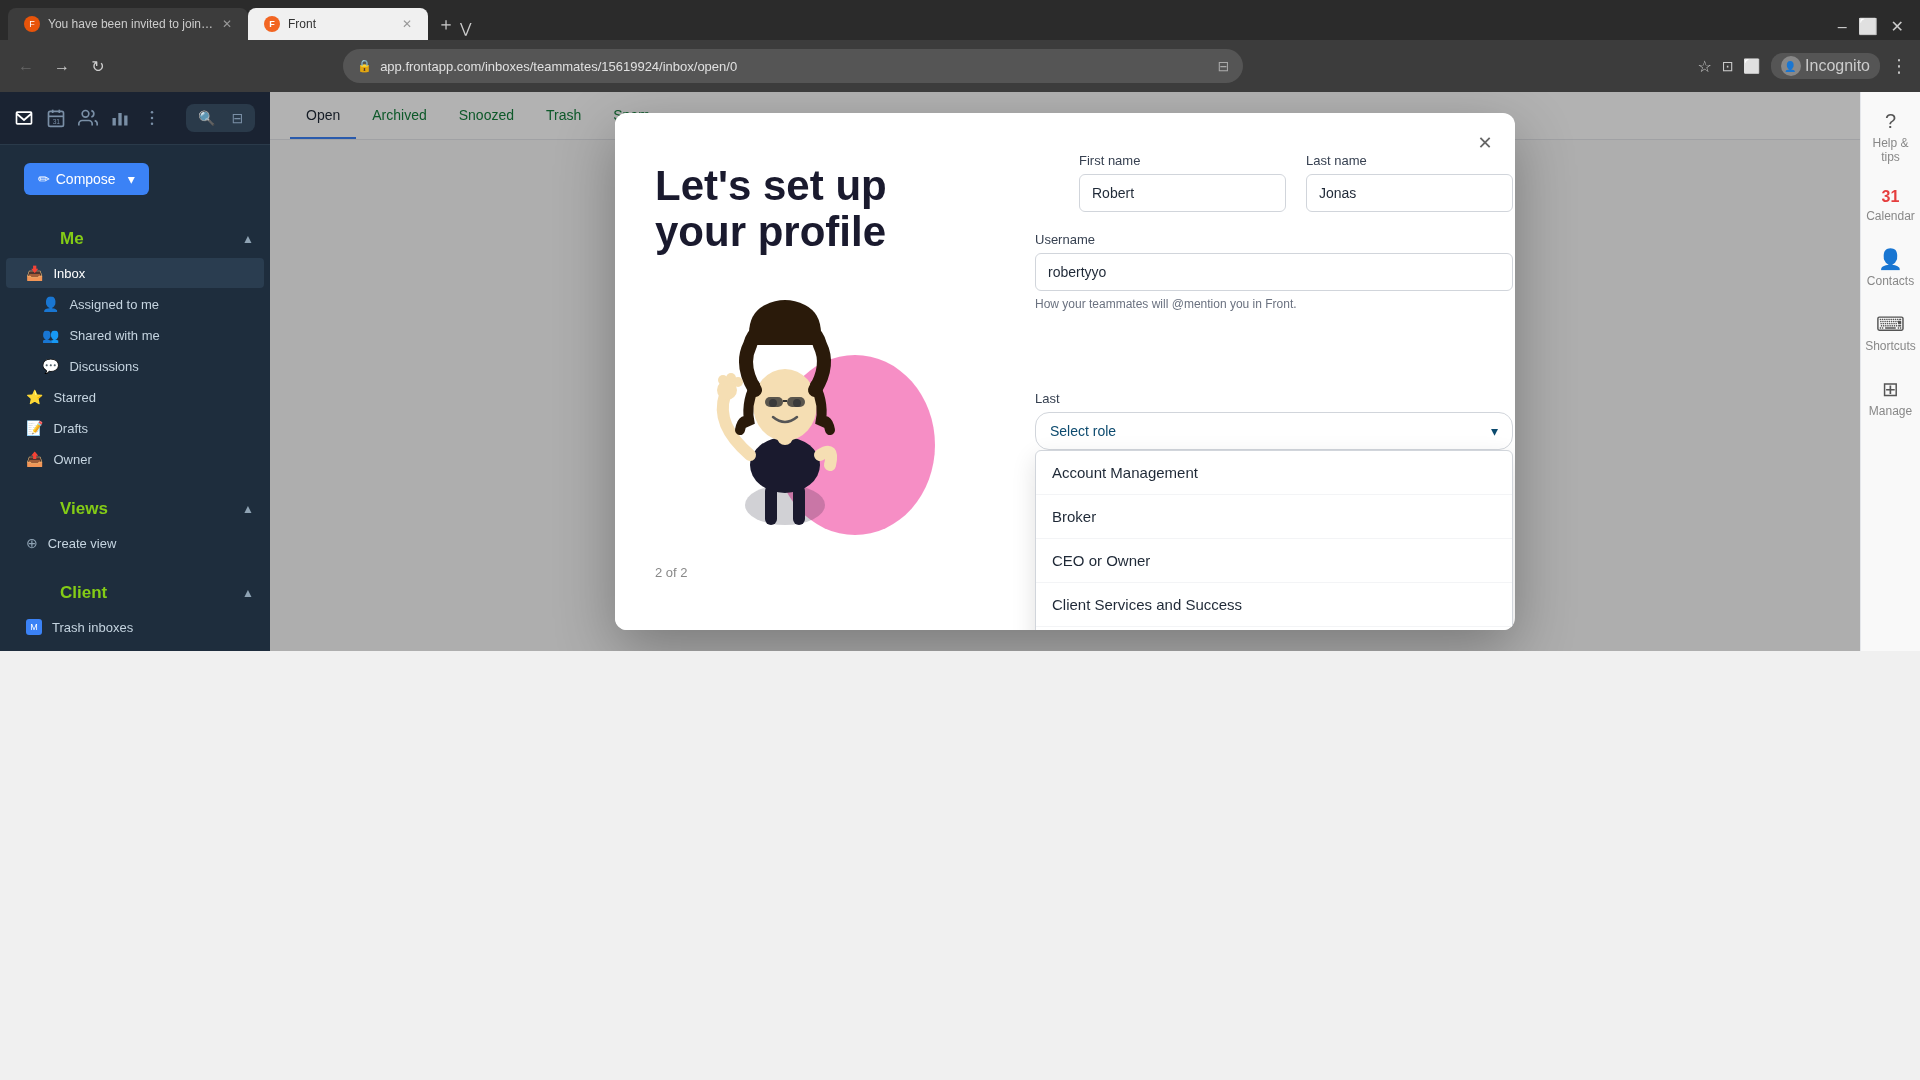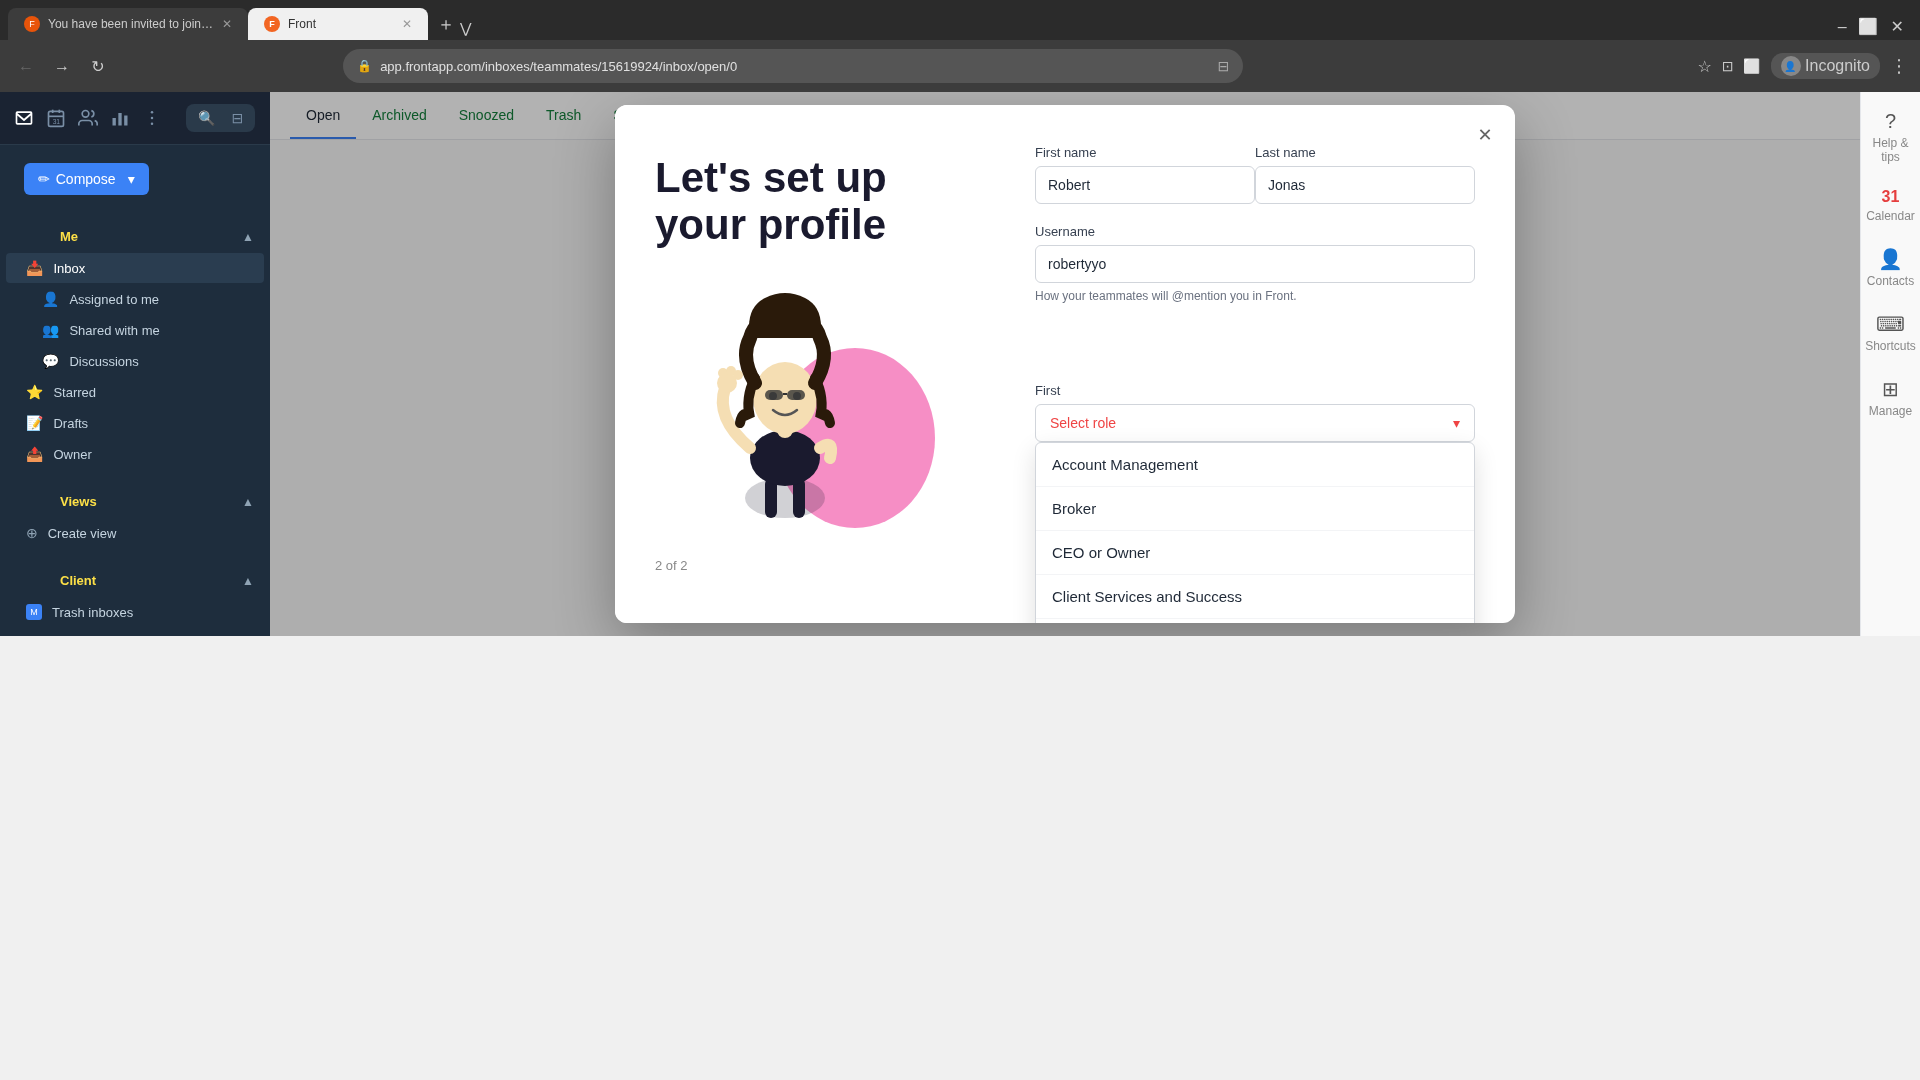--- a/index.html
+++ b/index.html
@@ -35,21 +35,21 @@
     .compose-btn { background: #3b82f6; color: white; border: none; border-radius: 6px; padding: 8px 14px; font-size: 14px; font-weight: 500; cursor: pointer; display: flex; align-items: center; gap: 6px; margin: 8px 12px; }
     .user-avatar { width: 32px; height: 32px; border-radius: 50%; background: #3b82f6; display: flex; align-items: center; justify-content: center; font-size: 13px; color: white; font-weight: 600; cursor: pointer; }
 
     
     .app-wrapper { display: flex; flex: 1; overflow: hidden; }
 
     
     .left-nav { width: 270px; background: #1e2d3d; display: flex; flex-direction: column; flex-shrink: 0; }
     .left-nav-section { padding: 8px 0; }
     .section-header { padding: 8px 16px; display: flex; align-items: center; justify-content: space-between; }
-    .section-title { color: #fde047; font-size: 13px; font-weight: 600; padding-left: 44px; }
+    .section-title { color: #84cc16; font-size: 17px; font-weight: 600; padding-left: 44px; }
     .section-toggle { color: #8fa3b4; font-size: 12px; cursor: pointer; }
     .nav-item { display: flex; align-items: center; gap: 10px; padding: 7px 16px 7px 20px; cursor: pointer; color: #c5d4e0; font-size: 14px; border-radius: 4px; margin: 1px 6px; }
     .nav-item.active { background: #2a3d50; color: white; }
     .nav-item.indent { padding-left: 36px; }
     .nav-item-icon { font-size: 14px; color: #8fa3b4; flex-shrink: 0; }
     .nav-item-label { font-size: 13px; }
     .content-tabs { display: flex; align-items: center; padding: 0 20px; border-bottom: 1px solid #e5e7eb; background: #fff; height: 48px; }
     .content-tab { padding: 14px 16px; font-size: 14px; color: #15803d; cursor: pointer; border-bottom: 2px solid transparent; margin-bottom: -1px; }
     .content-tab.active { color: #1f2937; border-bottom-color: #3b82f6; font-weight: 500; }
 
@@ -62,28 +62,28 @@
     
     .modal-overlay { position: absolute; top: 0; left: 0; right: 0; bottom: 0; background: rgba(0,0,0,0.3); z-index: 100; display: flex; align-items: center; justify-content: center; }
     .modal { background: white; border-radius: 12px; width: 900px; min-height: 500px; display: flex; overflow: hidden; box-shadow: 0 20px 60px rgba(0,0,0,0.3); position: relative; }
     .modal-left { flex: 0 0 380px; background: #fff; padding: 50px 40px; display: flex; flex-direction: column; }
     .modal-title { font-size: 42px; font-weight: 700; color: #1a1a2e; line-height: 1.1; margin-bottom: 30px; }
     .modal-illustration { flex: 1; display: flex; align-items: flex-end; justify-content: center; overflow: hidden; }
     .modal-page-indicator { font-size: 13px; color: #888; margin-top: 20px; }
     .modal-right { flex: 1; padding: 40px; display: flex; flex-direction: column; gap: 20px; }
     .modal-close { position: absolute; top: 16px; right: 16px; width: 28px; height: 28px; display: flex; align-items: center; justify-content: center; color: #666; font-size: 18px; cursor: pointer; border-radius: 4px; }
 
-    .form-row { display: flex; gap: 0; }
+    .form-row { display: flex; gap: 20px; margin-left: 44px; }
     .form-group { display: flex; flex-direction: column; gap: 6px; flex: 1; }
     .form-label { font-size: 13px; font-weight: 500; color: #374151; }
     .form-input { border: 1px solid #d1d5db; border-radius: 6px; padding: 10px 12px; font-size: 14px; color: #1f2937; outline: none; }
     .form-hint { font-size: 12px; color: #6b7280; }
 
     .role-select-wrapper { position: relative; }
-    .role-select-btn { width: 100%; border: 1px solid #d1d5db; border-radius: 6px; padding: 10px 14px; font-size: 14px; color: #ef4444; background: white; cursor: pointer; display: flex; align-items: center; justify-content: space-between; }
+    .role-select-btn { width: 100%; border: 1px solid #d1d5db; border-radius: 14px; padding: 10px 14px; font-size: 14px; color: #0c4a6e; background: white; cursor: pointer; display: flex; align-items: center; justify-content: space-between; }
     .role-dropdown { position: absolute; top: 100%; left: 0; right: 0; background: white; border: 1px solid #d1d5db; border-radius: 6px; box-shadow: 0 8px 24px rgba(0,0,0,0.12); z-index: 200; max-height: 260px; overflow-y: auto; }
     .role-option { padding: 13px 16px; font-size: 15px; color: #1f2937; cursor: pointer; border-bottom: 1px solid #f3f4f6; }
     .role-option:last-child { border-bottom: none; }
 
     .modal-footer { margin-top: auto; display: flex; justify-content: flex-end; }
     .explore-btn { background: #3b82f6; color: white; border: none; border-radius: 8px; padding: 12px 24px; font-size: 15px; font-weight: 500; cursor: pointer; }
 
     
     .illustration { width: 300px; height: 260px; }
   </style>
@@ -352,21 +352,21 @@
             </div>
           </div>
 
           <div class="form-group">
             <label class="form-label">Username</label>
             <input class="form-input" type="text" value="robertyyo" style="">
             <span class="form-hint">How your teammates will @mention you in Front.</span>
           </div>
 
           <div class="form-group">
-            <label class="form-label">First</label>
+            <label class="form-label">Last</label>
             <div class="role-select-wrapper">
               <div class="role-select-btn">
                 <span>Select role</span>
                 <span>▾</span>
               </div>
 
               <div class="role-dropdown">
                 <div class="role-option">Account Management</div>
                 <div class="role-option">Broker</div>
                 <div class="role-option">CEO or Owner</div>

